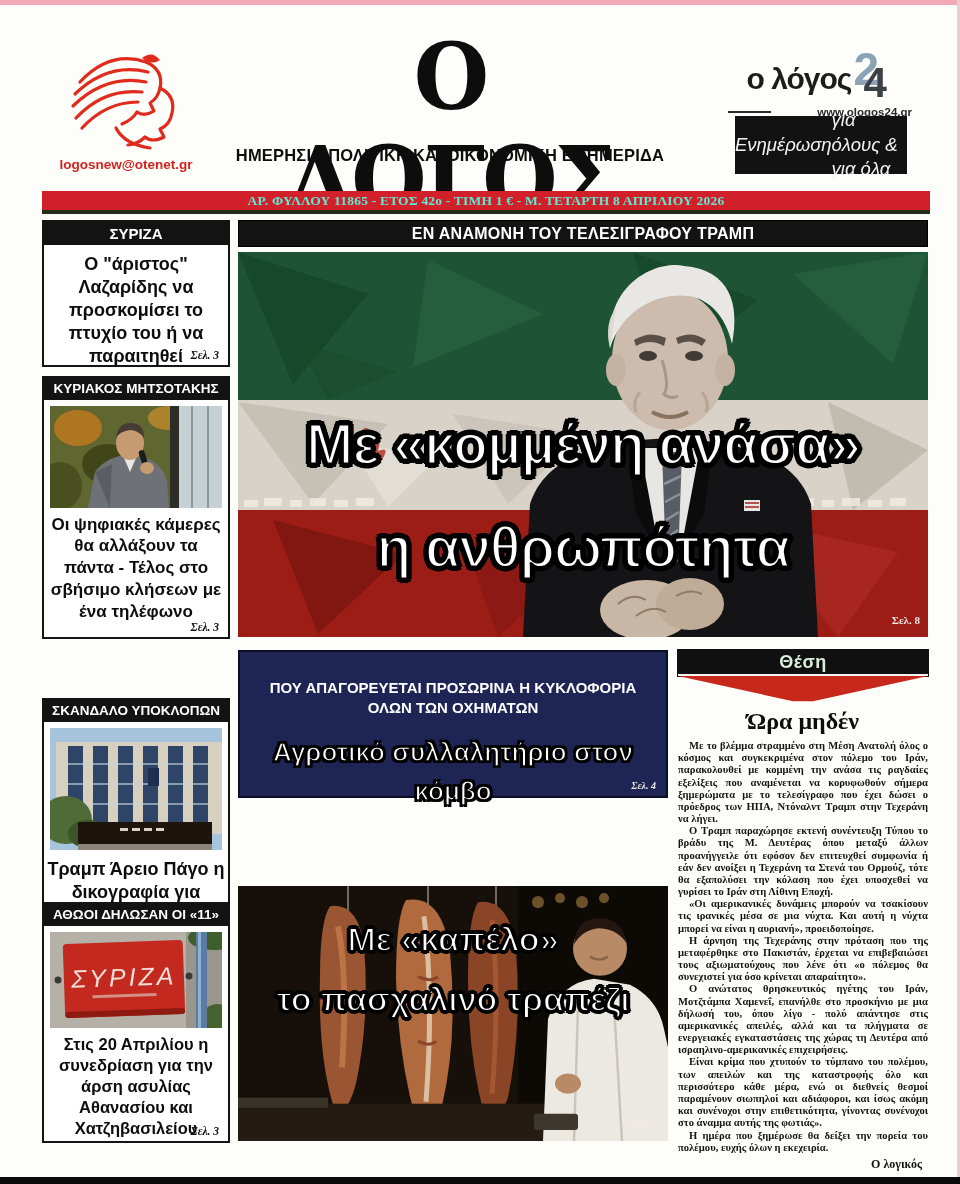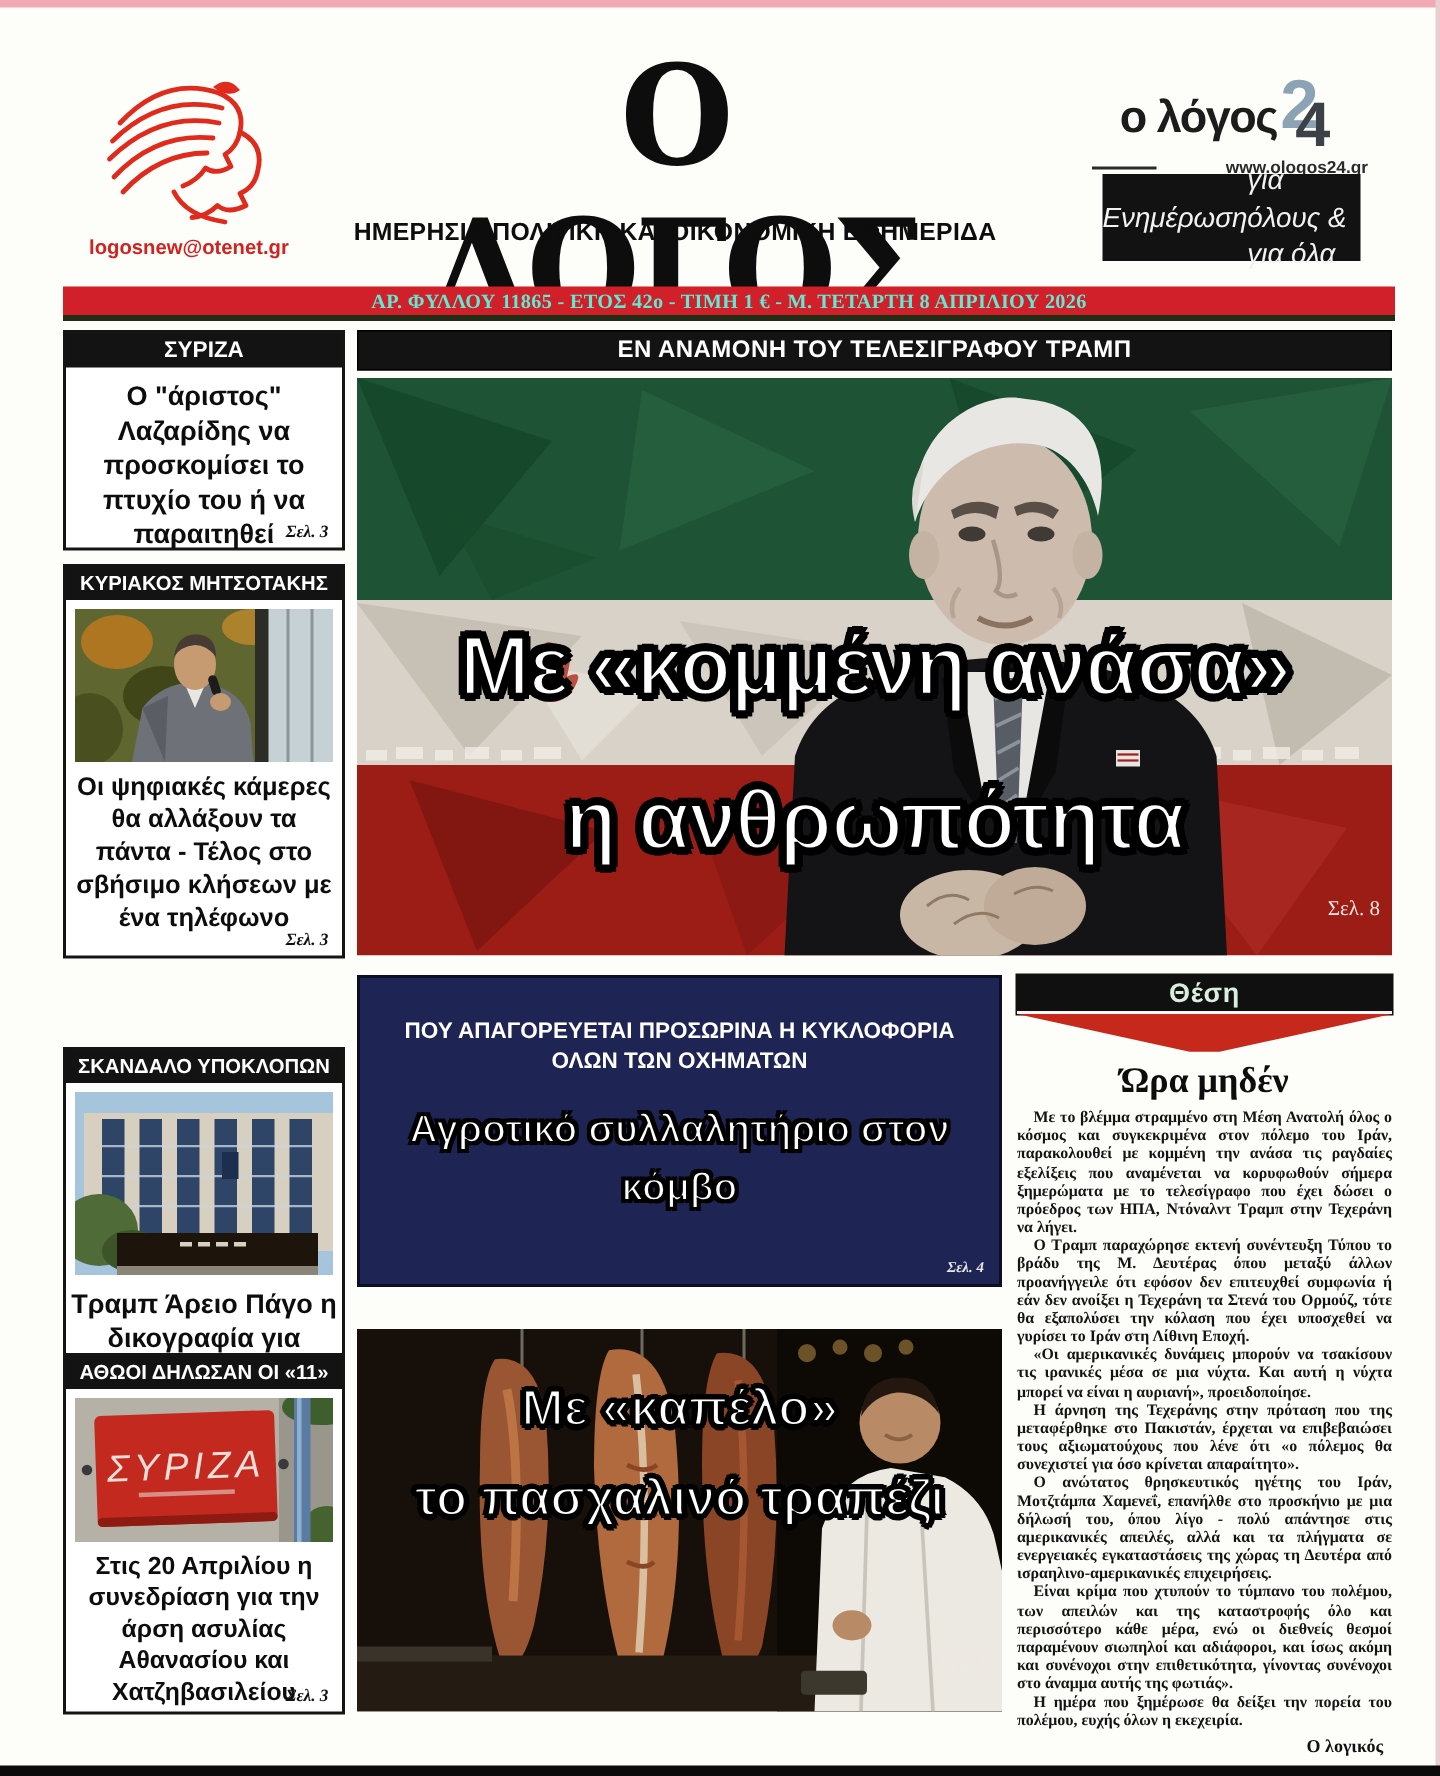--- a/index.html
+++ b/index.html
@@ -57,25 +57,25 @@
   .lead-photo svg{display:block;width:100%;height:100%;}
   .overlay{position:absolute;left:0;width:100%;text-align:center;font-weight:bold;color:#fff;}
   .stroke-big{-webkit-text-stroke:3px #000;
      text-shadow:3px 3px 0 #000,-3px 3px 0 #000,3px -3px 0 #000,-3px -3px 0 #000,0 4px 0 #000,4px 0 0 #000,-4px 0 0 #000,0 -4px 0 #000;}
   .stroke-mid{-webkit-text-stroke:2px #000;
      text-shadow:2px 2px 0 #000,-2px 2px 0 #000,2px -2px 0 #000,-2px -2px 0 #000,0 3px 0 #000,3px 0 0 #000,-3px 0 0 #000,0 -3px 0 #000;}
   .stroke-sm{-webkit-text-stroke:1.5px #000;
      text-shadow:2px 2px 0 #000,-2px 2px 0 #000,2px -2px 0 #000,-2px -2px 0 #000;}
   .lead-h1{top:159px;font-size:57px;letter-spacing:-1px;}
   .lead-h2{top:262px;font-size:57px;letter-spacing:-1px;}
-  .photo-ref{position:absolute;right:8px;bottom:22px;color:#efe9e2;font-size:14px;font-weight:normal;
+  .photo-ref{position:absolute;right:8px;bottom:11px;color:#efe9e2;font-size:11px;font-weight:bold;
              font-family:"Liberation Serif",serif;}
 
   
-  .navy-box{position:absolute;left:238px;top:650px;width:430px;height:208px;background:#1e2453;
+  .navy-box{position:absolute;left:238px;top:650px;width:430px;height:148px;background:#1e2453;
             border:2px solid #0b0e27;box-sizing:border-box;}
   .navy-kicker{margin-top:26px;text-align:center;color:#fff;font-weight:bold;font-size:15px;line-height:1.35;}
   .navy-headline{margin-top:14px;text-align:center;color:#fff;font-weight:bold;font-size:26px;line-height:1.5;padding:0 8px;}
   .navy-ref{position:absolute;right:10px;bottom:5px;color:#e8e8e8;font-size:10px;font-weight:bold;
             font-family:"Liberation Serif",serif;font-style:italic;}
 
   
   .easter-kicker{position:absolute;left:238px;top:854px;width:430px;height:26px;background:#131313;
                  border:1px solid #000;box-sizing:border-box;display:flex;align-items:center;justify-content:center;
                  color:#fff;font-weight:bold;font-size:15.5px;}

